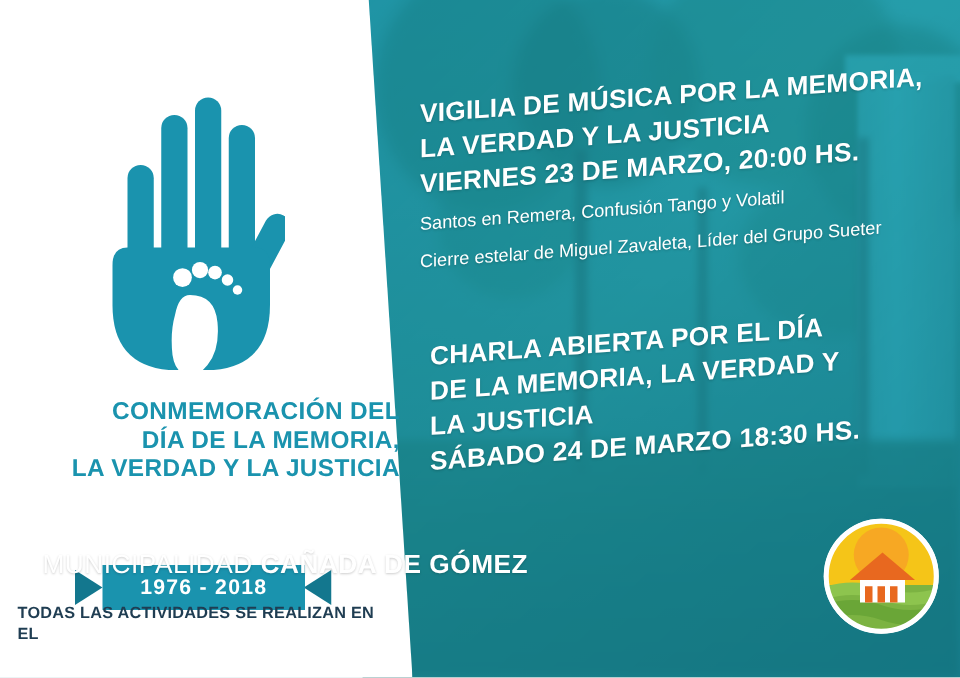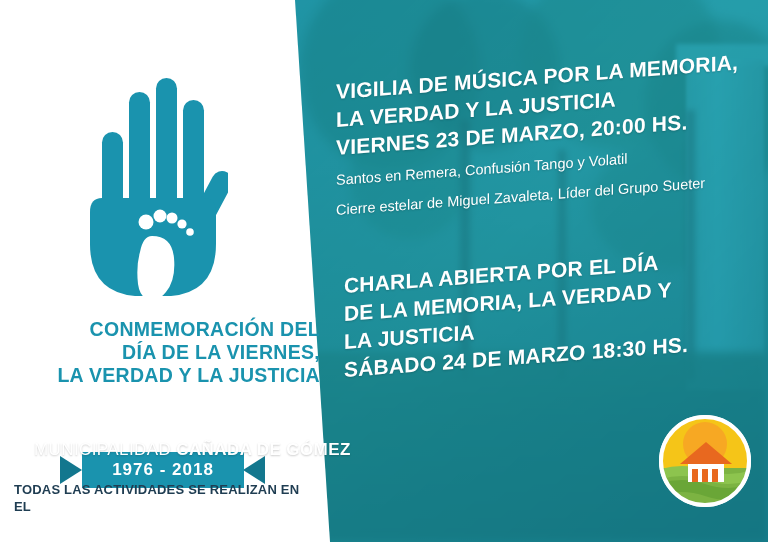--- a/index.html
+++ b/index.html
@@ -247,21 +247,21 @@
     text-shadow: 0 1px 2px rgba(0,0,0,.18);
   }
 
   .muni {
     position: absolute;
     left: 34px;
     top: 440px;
     width: 400px;
     z-index: 5;
     color: #ffffff;
-    font-size: 17px;
+    font-size: 21px;
     letter-spacing: .4px;
     text-shadow: 0 1px 2px rgba(0,0,0,.2);
   }
   .muni .light { font-weight: normal; }
   .muni .bold  { font-weight: bold; }
 
   .muni-logo {
     position: absolute;
     left: 658px;
     top: 414px;
@@ -316,21 +316,21 @@
         <circle cx="72" cy="168" r="6.5"></circle>
         <circle cx="84" cy="170" r="5.5"></circle>
         <circle cx="94" cy="176" r="4.6"></circle>
         <circle cx="102" cy="184" r="3.8"></circle>
       </g>
     </svg>
   </div>
 
   <div class="left-title">
     <div>CONMEMORACIÓN DEL</div>
-    <div>DÍA DE LA VIERNES,</div>
+    <div>DÍA DE LA MEMORIA,</div>
     <div>LA VERDAD Y LA JUSTICIA</div>
   </div>
 
   <div class="ribbon">
     <div class="tail-l"></div>
     <div class="tail-r"></div>
     <div class="band">1976 - 2018</div>
   </div>
 
   <div class="left-footer">

